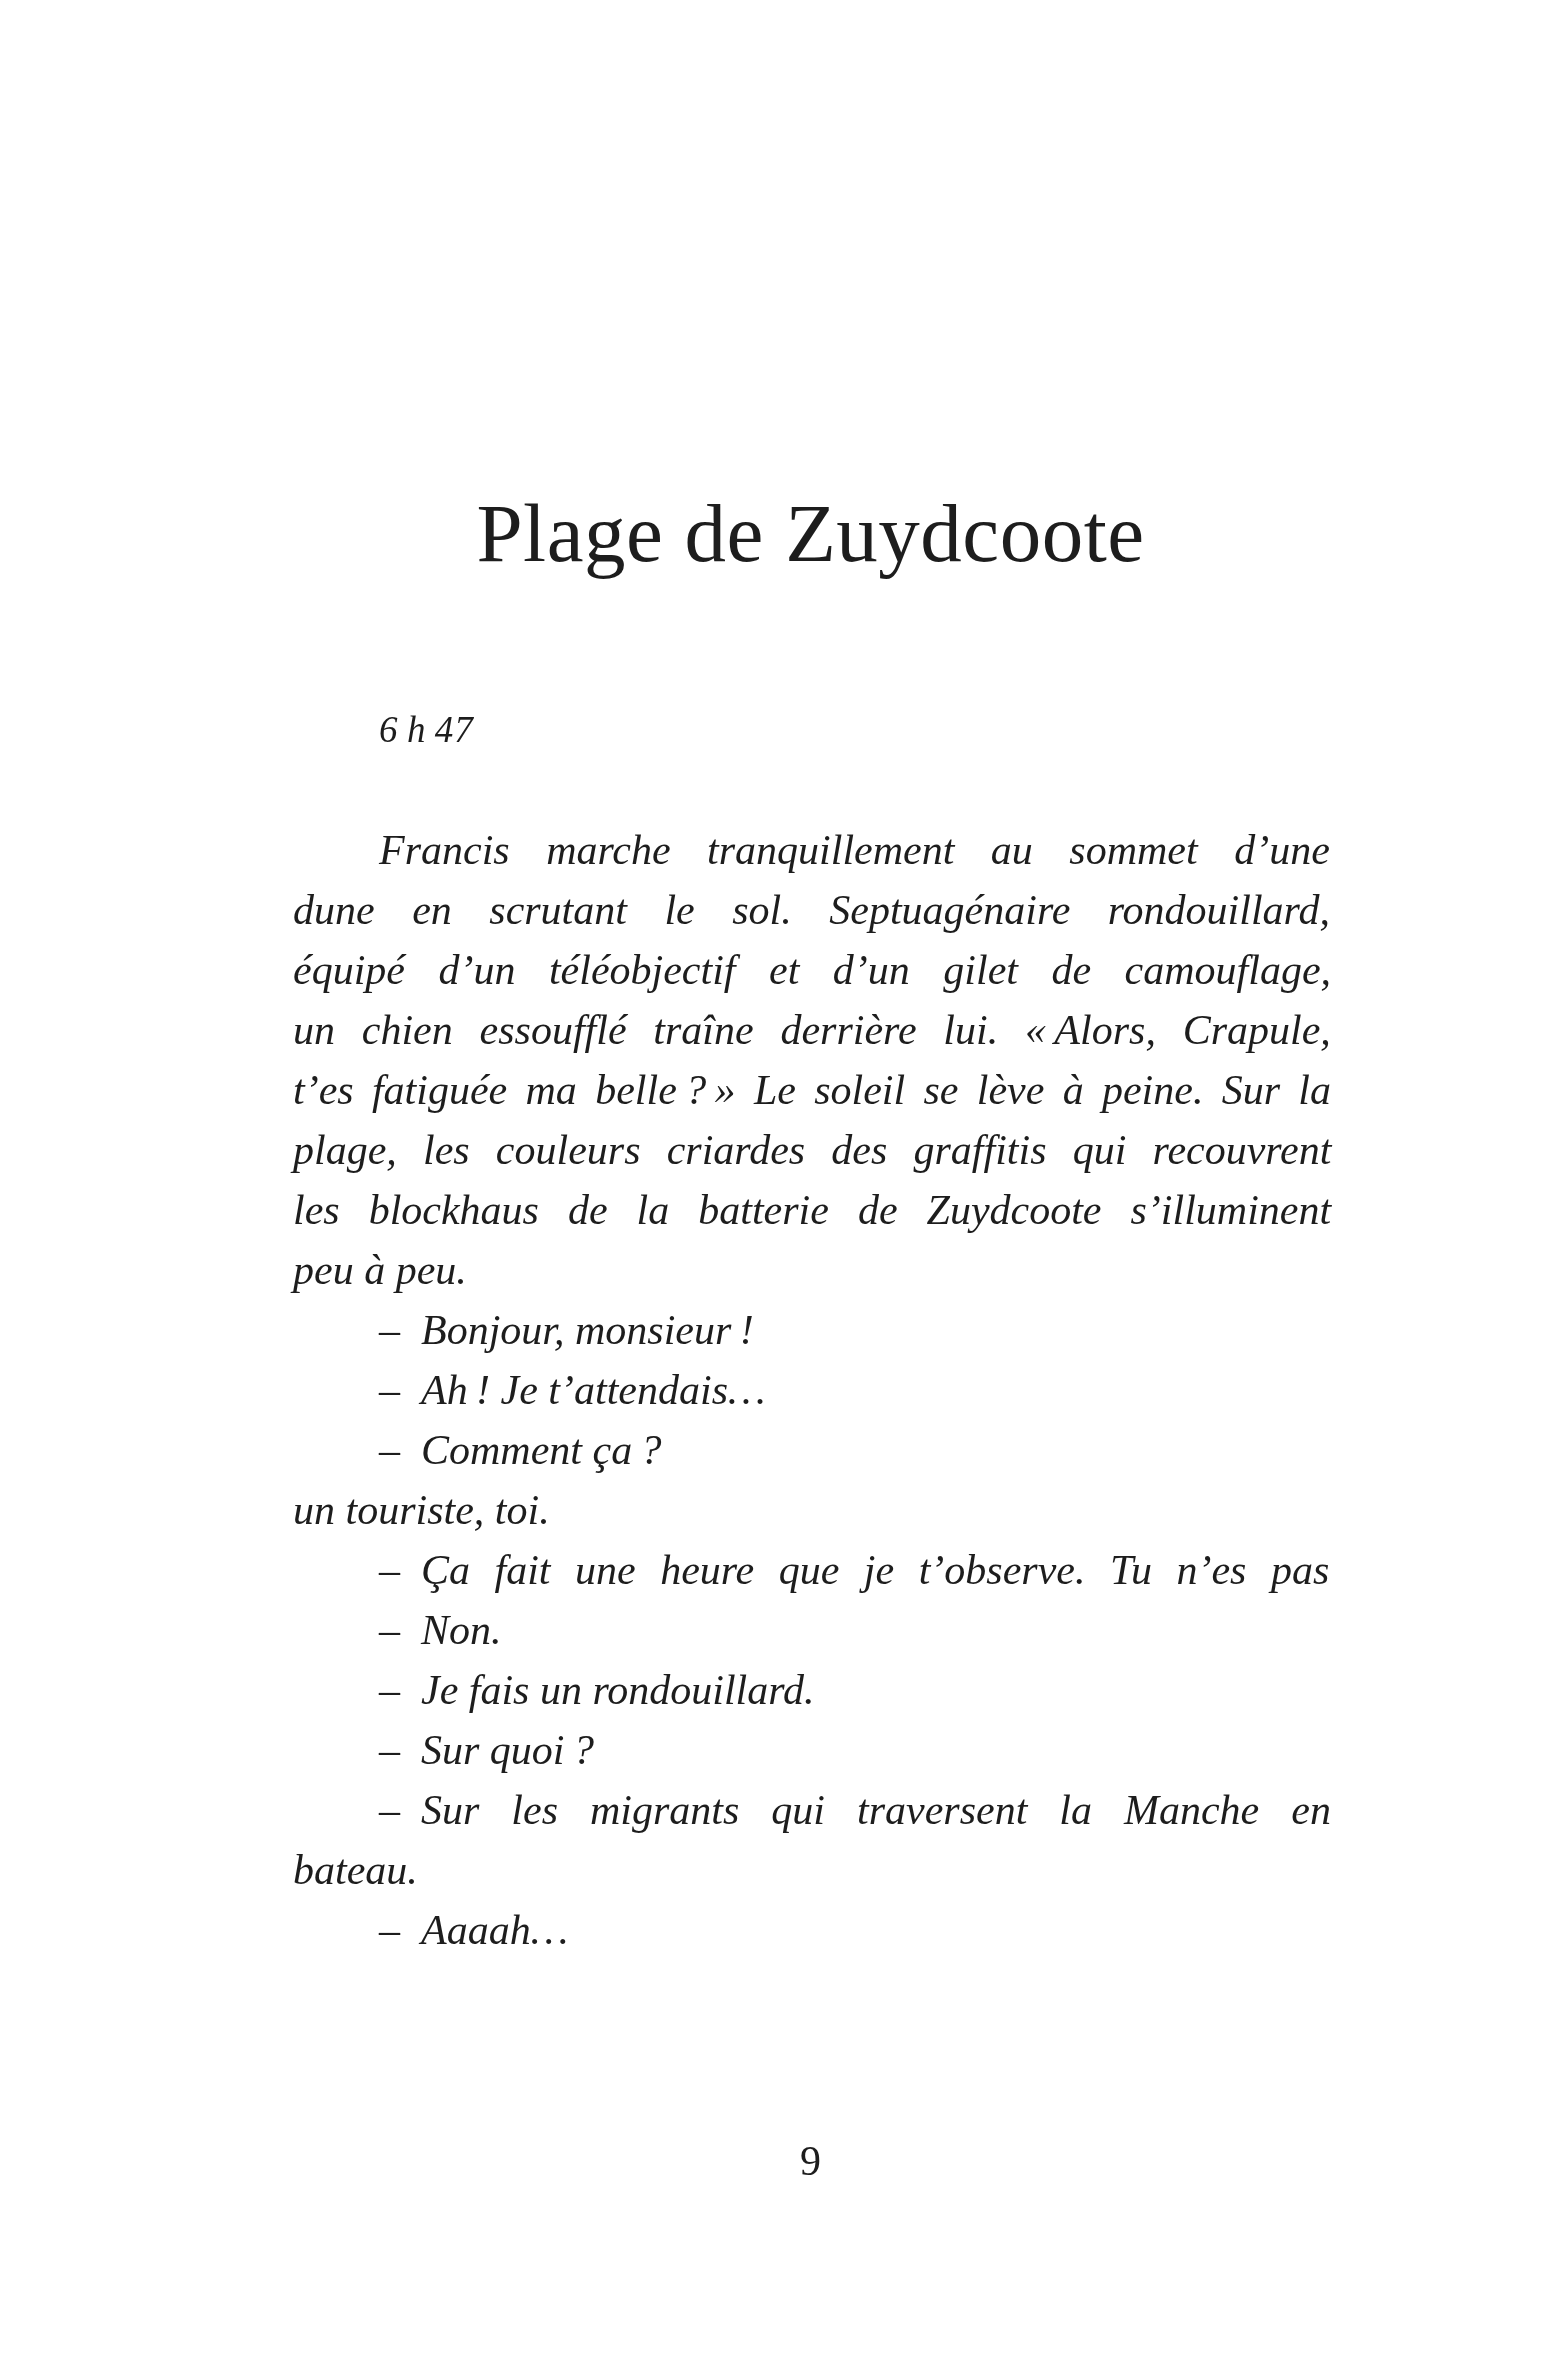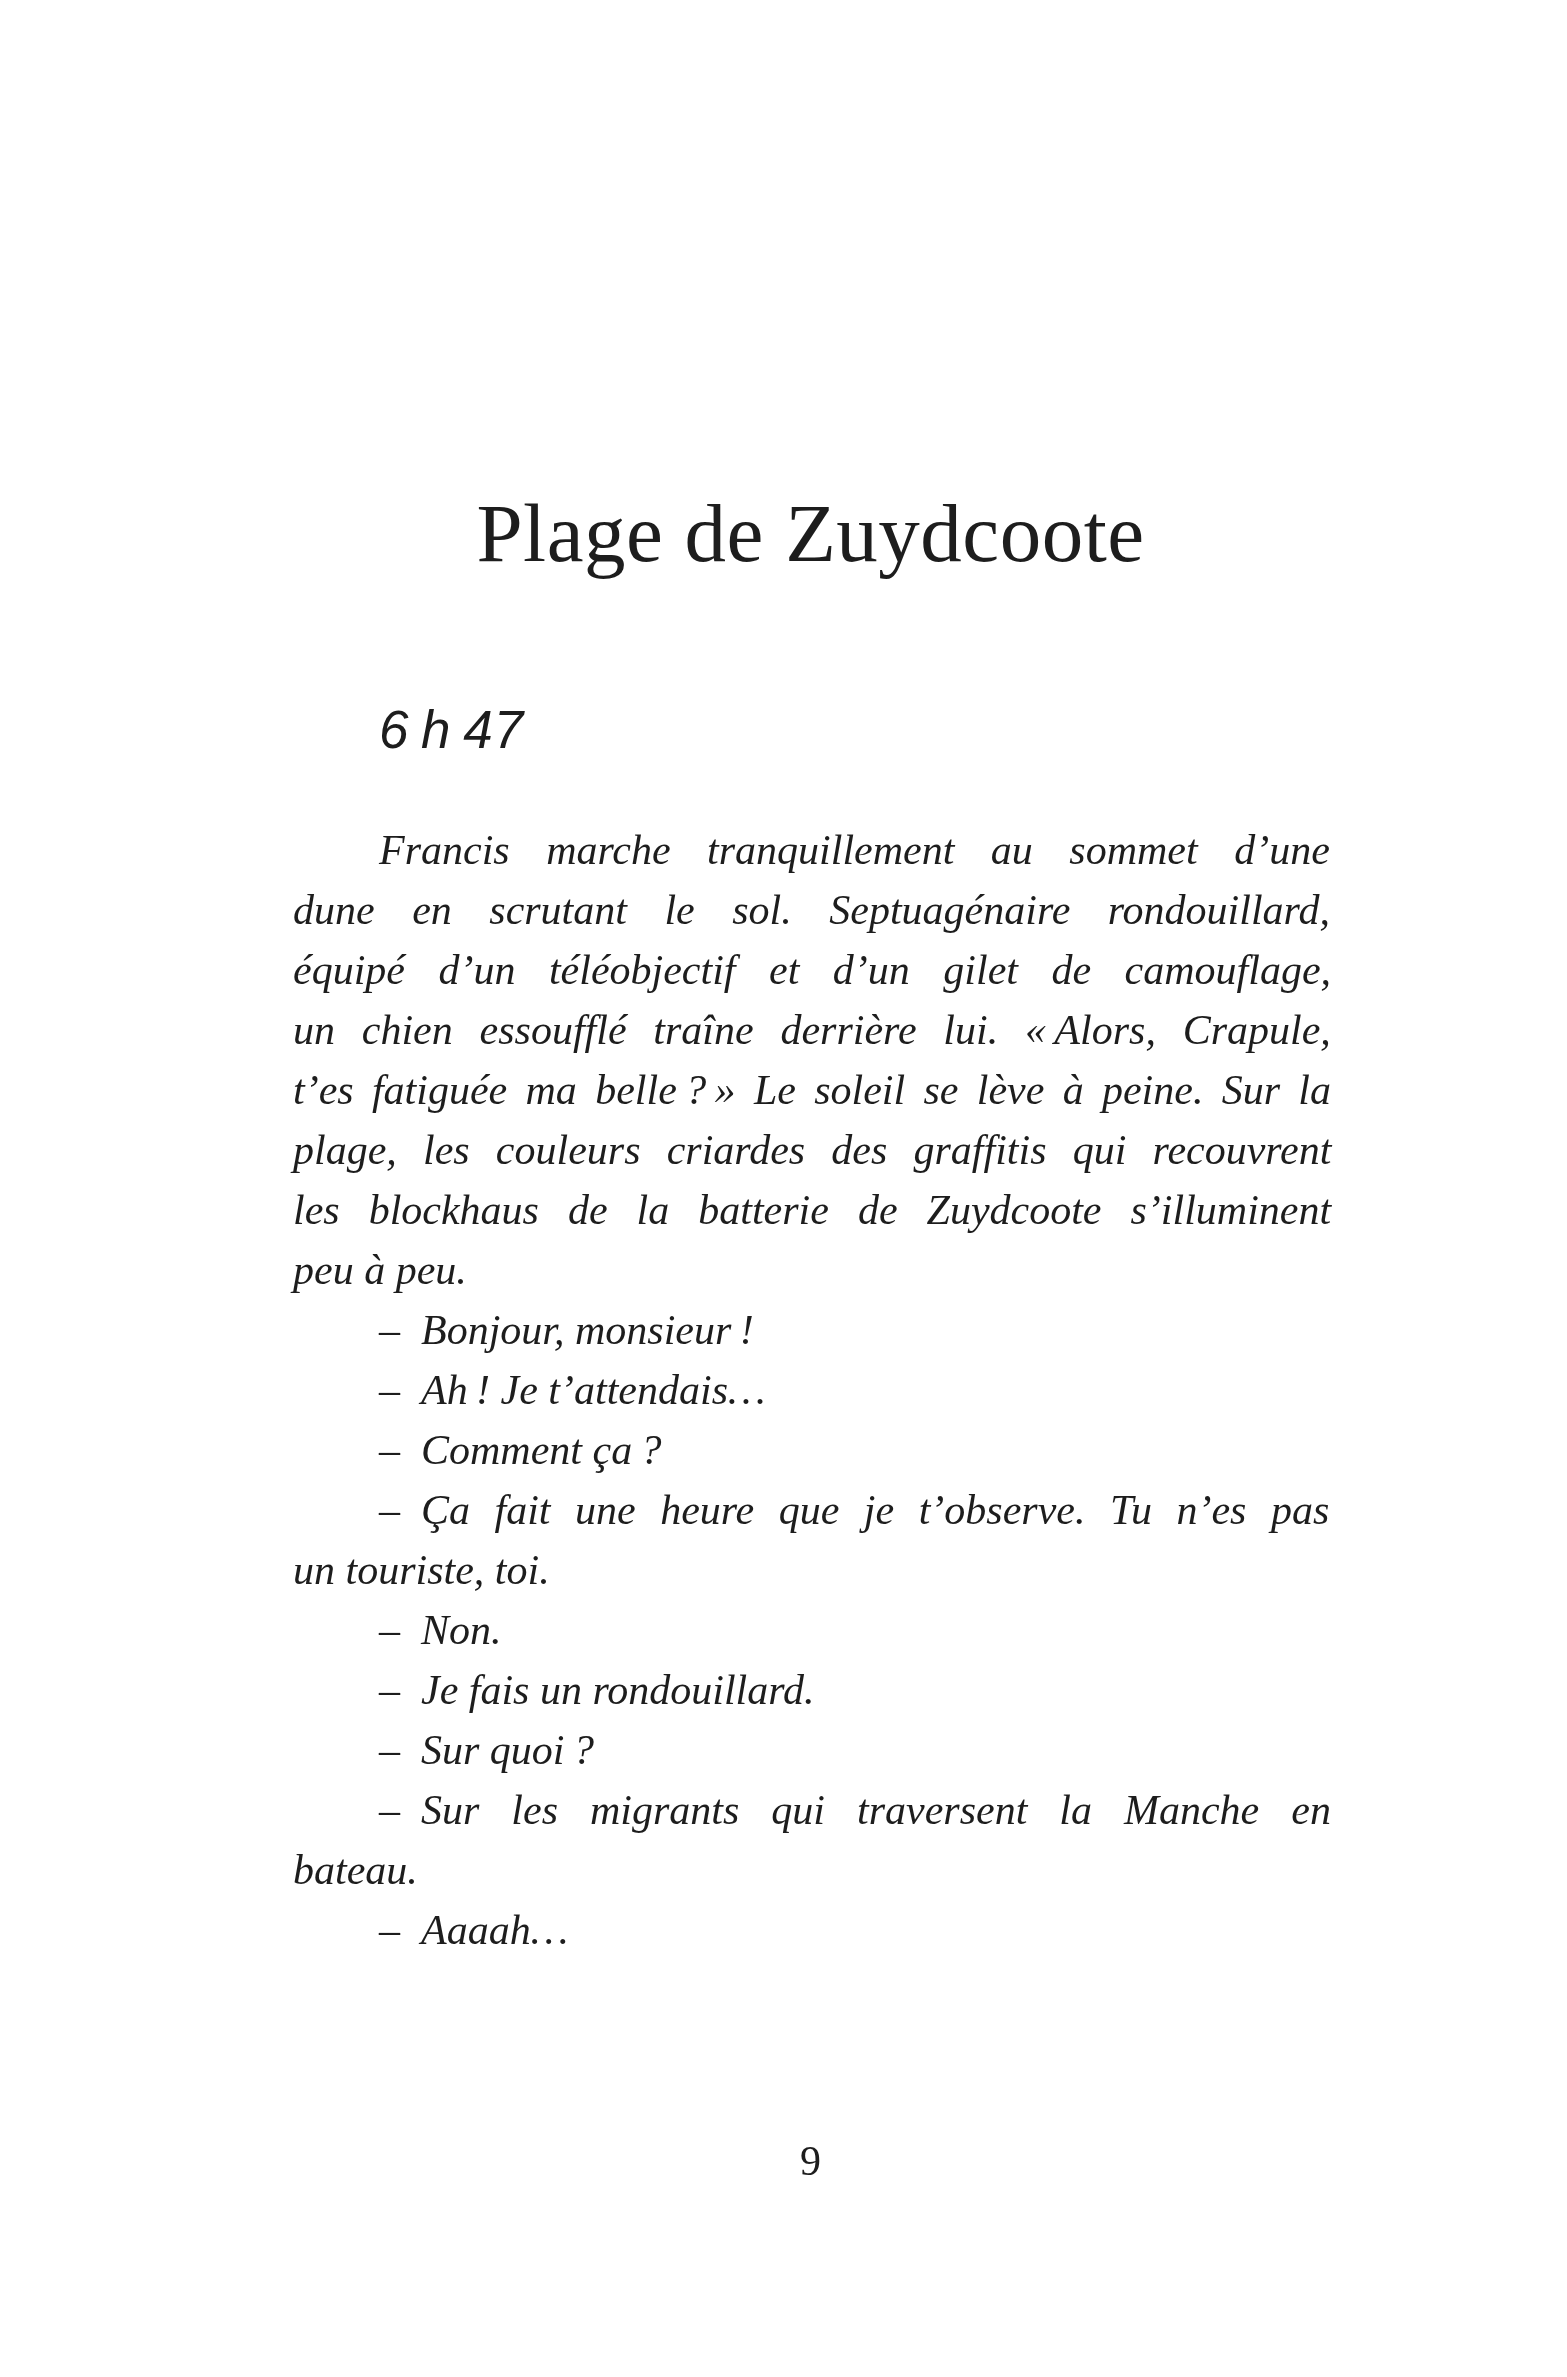--- a/index.html
+++ b/index.html
@@ -36,23 +36,23 @@
     letter-spacing: 0.5px;
     white-space: nowrap;
   }
 
   .time-heading {
     position: absolute;
     top: 707px;
     left: 0;
     width: 100%;
     padding-left: 86px;
-    font-family: Liberation Sans, sans-serif;
+    font-family: Liberation Serif, serif;
     font-style: italic;
-    font-size: 53px;
+    font-size: 37px;
     line-height: 45px;
     letter-spacing: 1px;
     white-space: nowrap;
   }
 
   .body-text {
     position: absolute;
     top: 820px;
     left: 0;
     width: 100%;
@@ -96,22 +96,22 @@
         <div class="line"><span style="word-spacing: 27px; text-align: right;">dune en scrutant le sol. Septuagénaire rondouillard,</span></div>
         <div class="line"><span style="word-spacing: 23px;">équipé d’un téléobjectif et d’un gilet de camouflage,</span></div>
         <div class="line"><span style="word-spacing: 16.3px;">un chien essoufflé traîne derrière lui. « Alors, Crapule,</span></div>
         <div class="line"><span style="word-spacing: 7.8px;">t’es fatiguée ma belle ? » Le soleil se lève à peine. Sur la</span></div>
         <div class="line"><span style="word-spacing: 15.7px;">plage, les couleurs criardes des graffitis qui recouvrent</span></div>
         <div class="line"><span style="word-spacing: 18.5px;">les blockhaus de la batterie de Zuydcoote s’illuminent</span></div>
         <div class="line last"><span>peu à peu.</span></div>
         <div class="line indent last"><span>– Bonjour, monsieur !</span></div>
         <div class="line indent last"><span>– Ah ! Je t’attendais…</span></div>
         <div class="line indent last"><span>– Comment ça ?</span></div>
+        <div class="line last"><span>un touriste, toi.</span></div>
         <div class="line indent"><span style="word-spacing: 14px;">– Ça fait une heure que je t’observe. Tu n’es pas</span></div>
-        <div class="line last"><span>un touriste, toi.</span></div>
         <div class="line indent last"><span>– Non.</span></div>
         <div class="line indent last"><span>– Je fais un rondouillard.</span></div>
         <div class="line indent last"><span>– Sur quoi ?</span></div>
         <div class="line indent"><span style="word-spacing: 21.5px;">– Sur les migrants qui traversent la Manche en</span></div>
         <div class="line last"><span>bateau.</span></div>
         <div class="line indent last"><span>– Aaaah…</span></div>
       </div>
 
     <div class="page-number">9</div>
 

